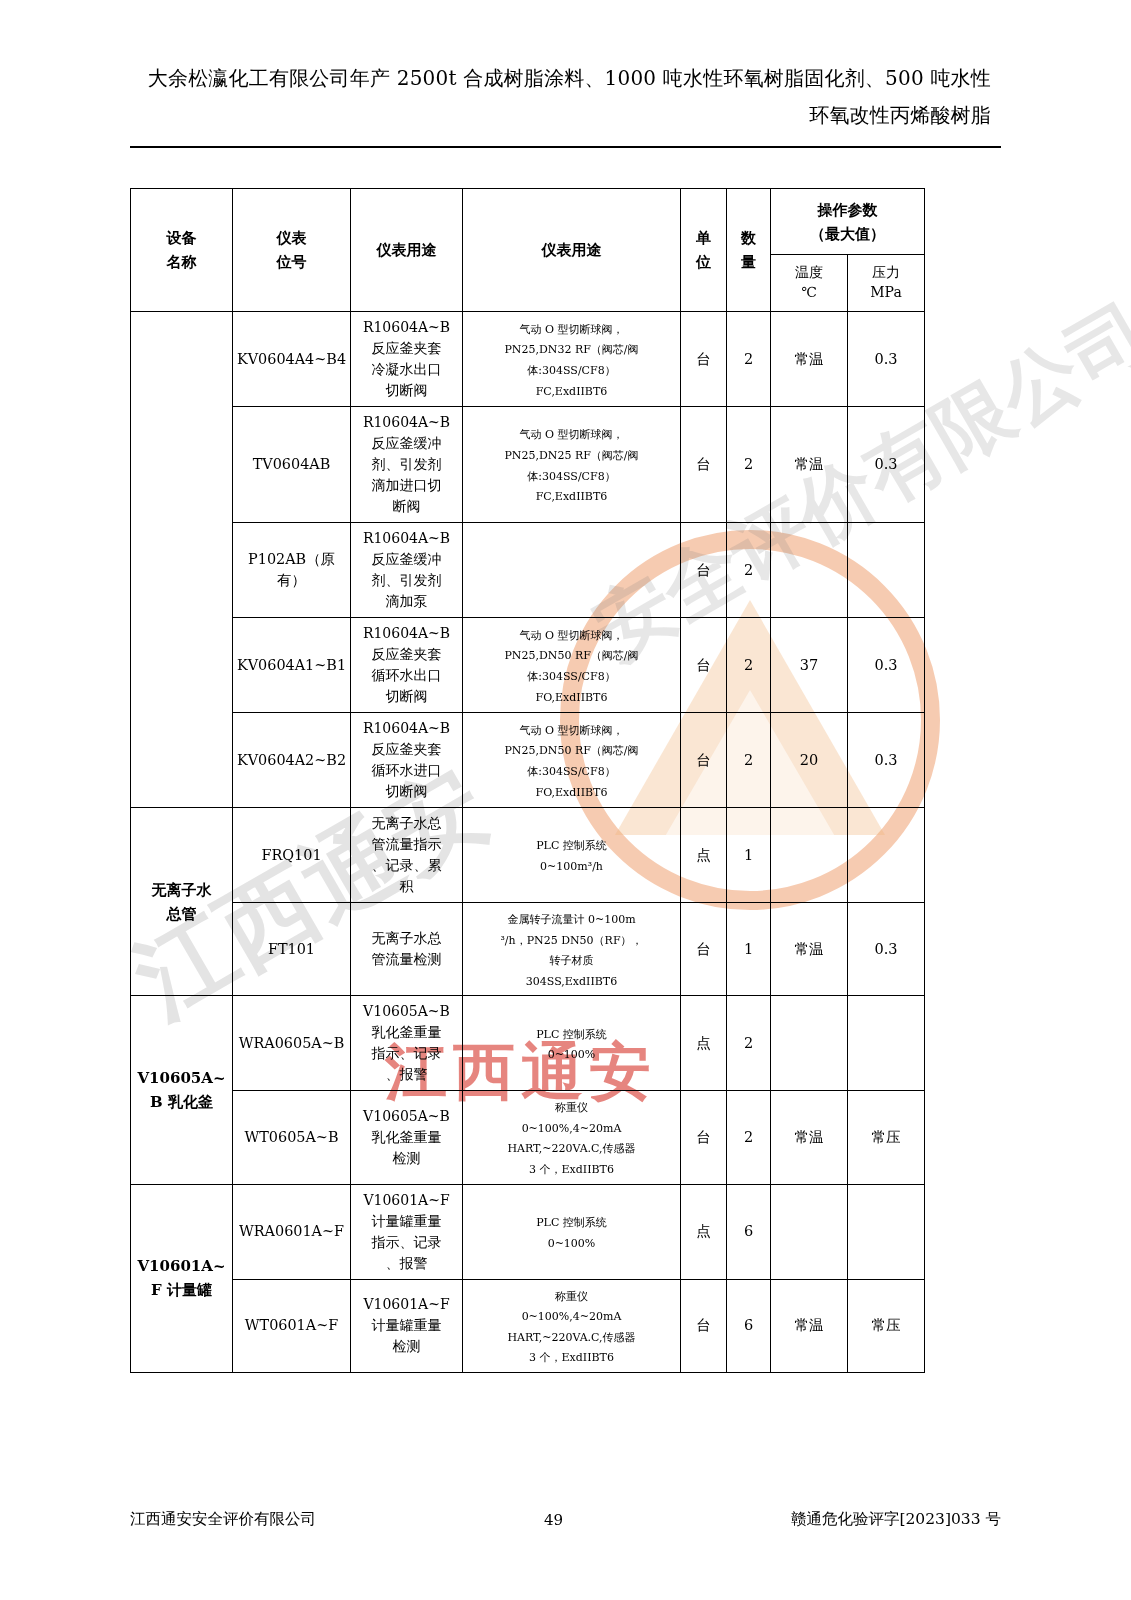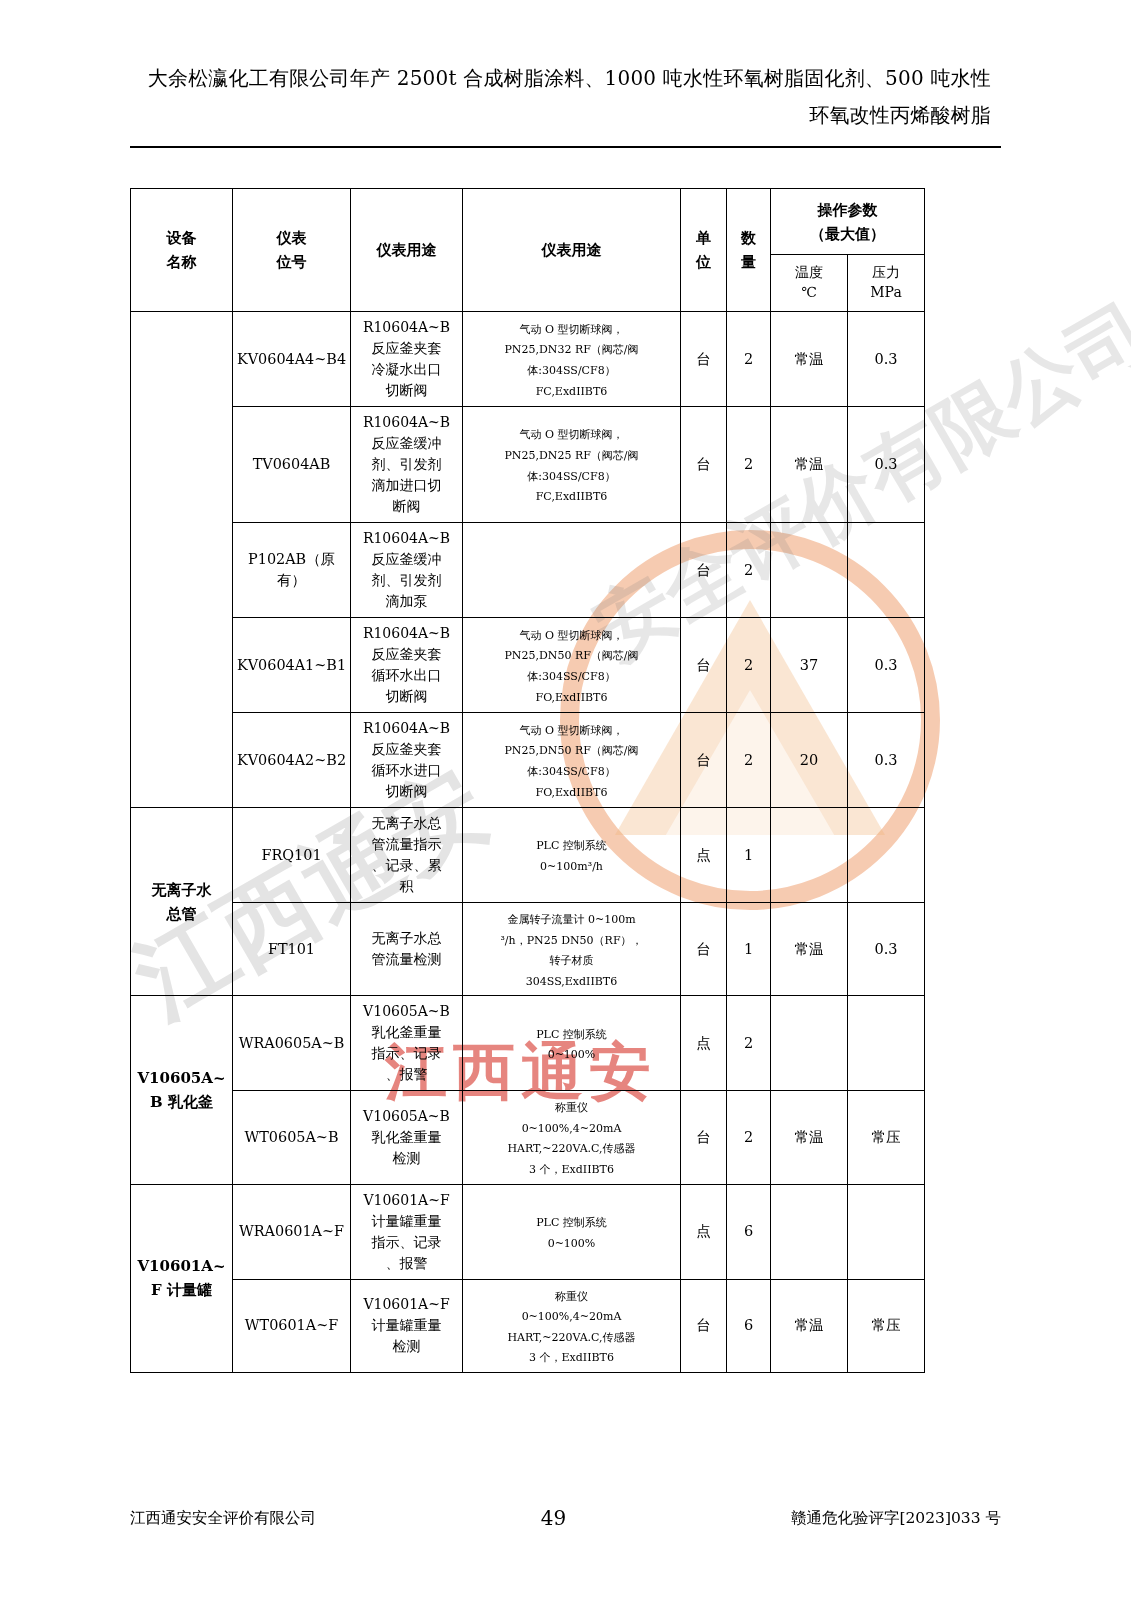--- a/index.html
+++ b/index.html
@@ -149,21 +149,21 @@
     position: absolute;
     left: 130px;
     right: 130px;
     bottom: 70px;
     display: flex;
     justify-content: space-between;
     align-items: center;
     font-size: 15.5px;
     z-index: 10;
   }
-  .footer .pg { font-size: 20px; }
+  .footer .pg { font-size: 15px; }
 </style>
 </head>
 <body>
 
 <div class="page">
 
   <div class="wm-layer">
     <div class="wm-ring"></div>
     <div class="wm-tri"></div>
     <div class="wm-tri-inner"></div>

